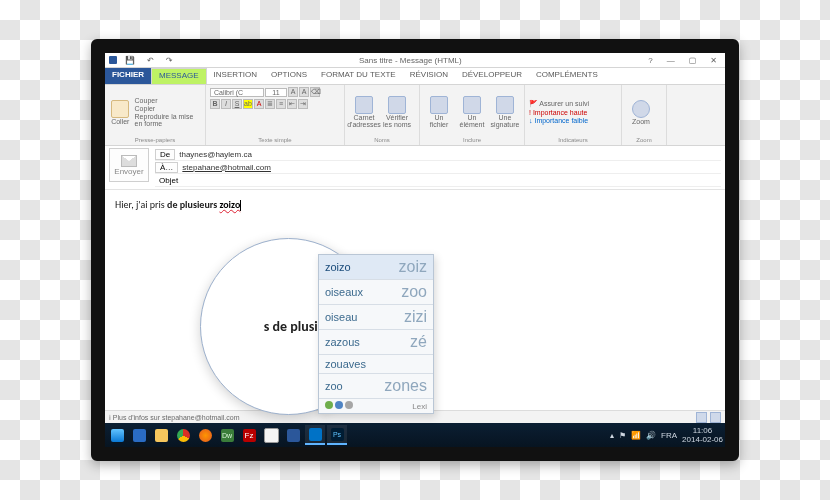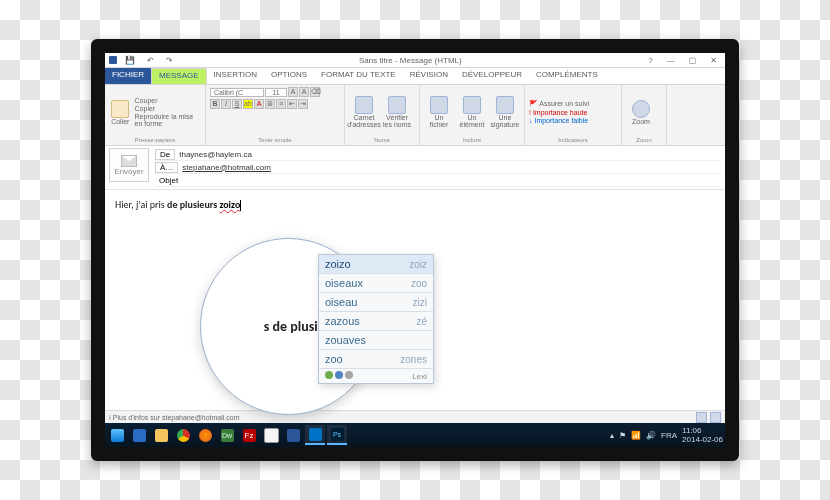--- a/index.html
+++ b/index.html
@@ -59,20 +59,21 @@
     font-size:8px;
   }
   .ribbon-tabs .tab{
     padding:2px 7px;
     color:#5a5a5a;
     cursor:pointer;
   }
   .ribbon-tabs .tab.file{
     background:#2b579a;
     color:#fff;
+    font-weight:bold;
   }
   .ribbon-tabs .tab.active{
     color:#2b579a;
     background:#bef264;
     border:1px solid #d5d5d5;
     border-bottom:none;
   }
   
   .ribbon{
     height:60px;
@@ -167,21 +168,21 @@
     border:1px solid #b9c6d5;
     box-shadow:2px 3px 8px rgba(0,0,0,.15);
     font-size:11px;
   }
   .suggest .row{
     display:flex;justify-content:space-between;align-items:center;
     padding:3px 6px;border-bottom:1px solid #d7dee6;cursor:pointer;
     color:#3c6a8e;
   }
   .suggest .row.sel{background:#dfe9f5;color:#1a4b7a}
-  .suggest .row .r{color:#8fa7bd;font-size:10px}
+  .suggest .row .r{color:#8fa7bd;font-size:16px}
   .suggest .foot{
     display:flex;align-items:center;justify-content:space-between;
     padding:2px 6px;font-size:8px;color:#888;
   }
   .suggest .foot .dot{display:inline-block;width:8px;height:8px;border-radius:50%;margin-right:2px}
   .d1{background:#6fae4c}.d2{background:#4f84c4}.d3{background:#a6a6a6}
   
   .statusbar{
     height:12px;background:#f3f3f3;border-top:1px solid #dcdcdc;
     font-size:7px;color:#6a6a6a;display:flex;align-items:center;justify-content:space-between;padding:0 4px;
@@ -440,21 +441,21 @@
       <div class="app g">
             <div class="i" style="background:#001d34;color:#5fc3ff;font-size:7px;line-height:13px;text-align:center">Ps</div>
           </div>
     </div>
     <div class="tray">
       <span>▴</span>
       <span>⚑</span>
       <span>📶</span>
       <span>🔊</span>
       <span>FRA</span>
-      <span style="text-align:left;line-height:9px">
+      <span style="text-align:center;line-height:9px">
         <span>11:06</span><br>
         <span>2014-02-06</span>
       </span>
     </div>
   </div>
 
 </div>
 </div>
 
 </body></html>

